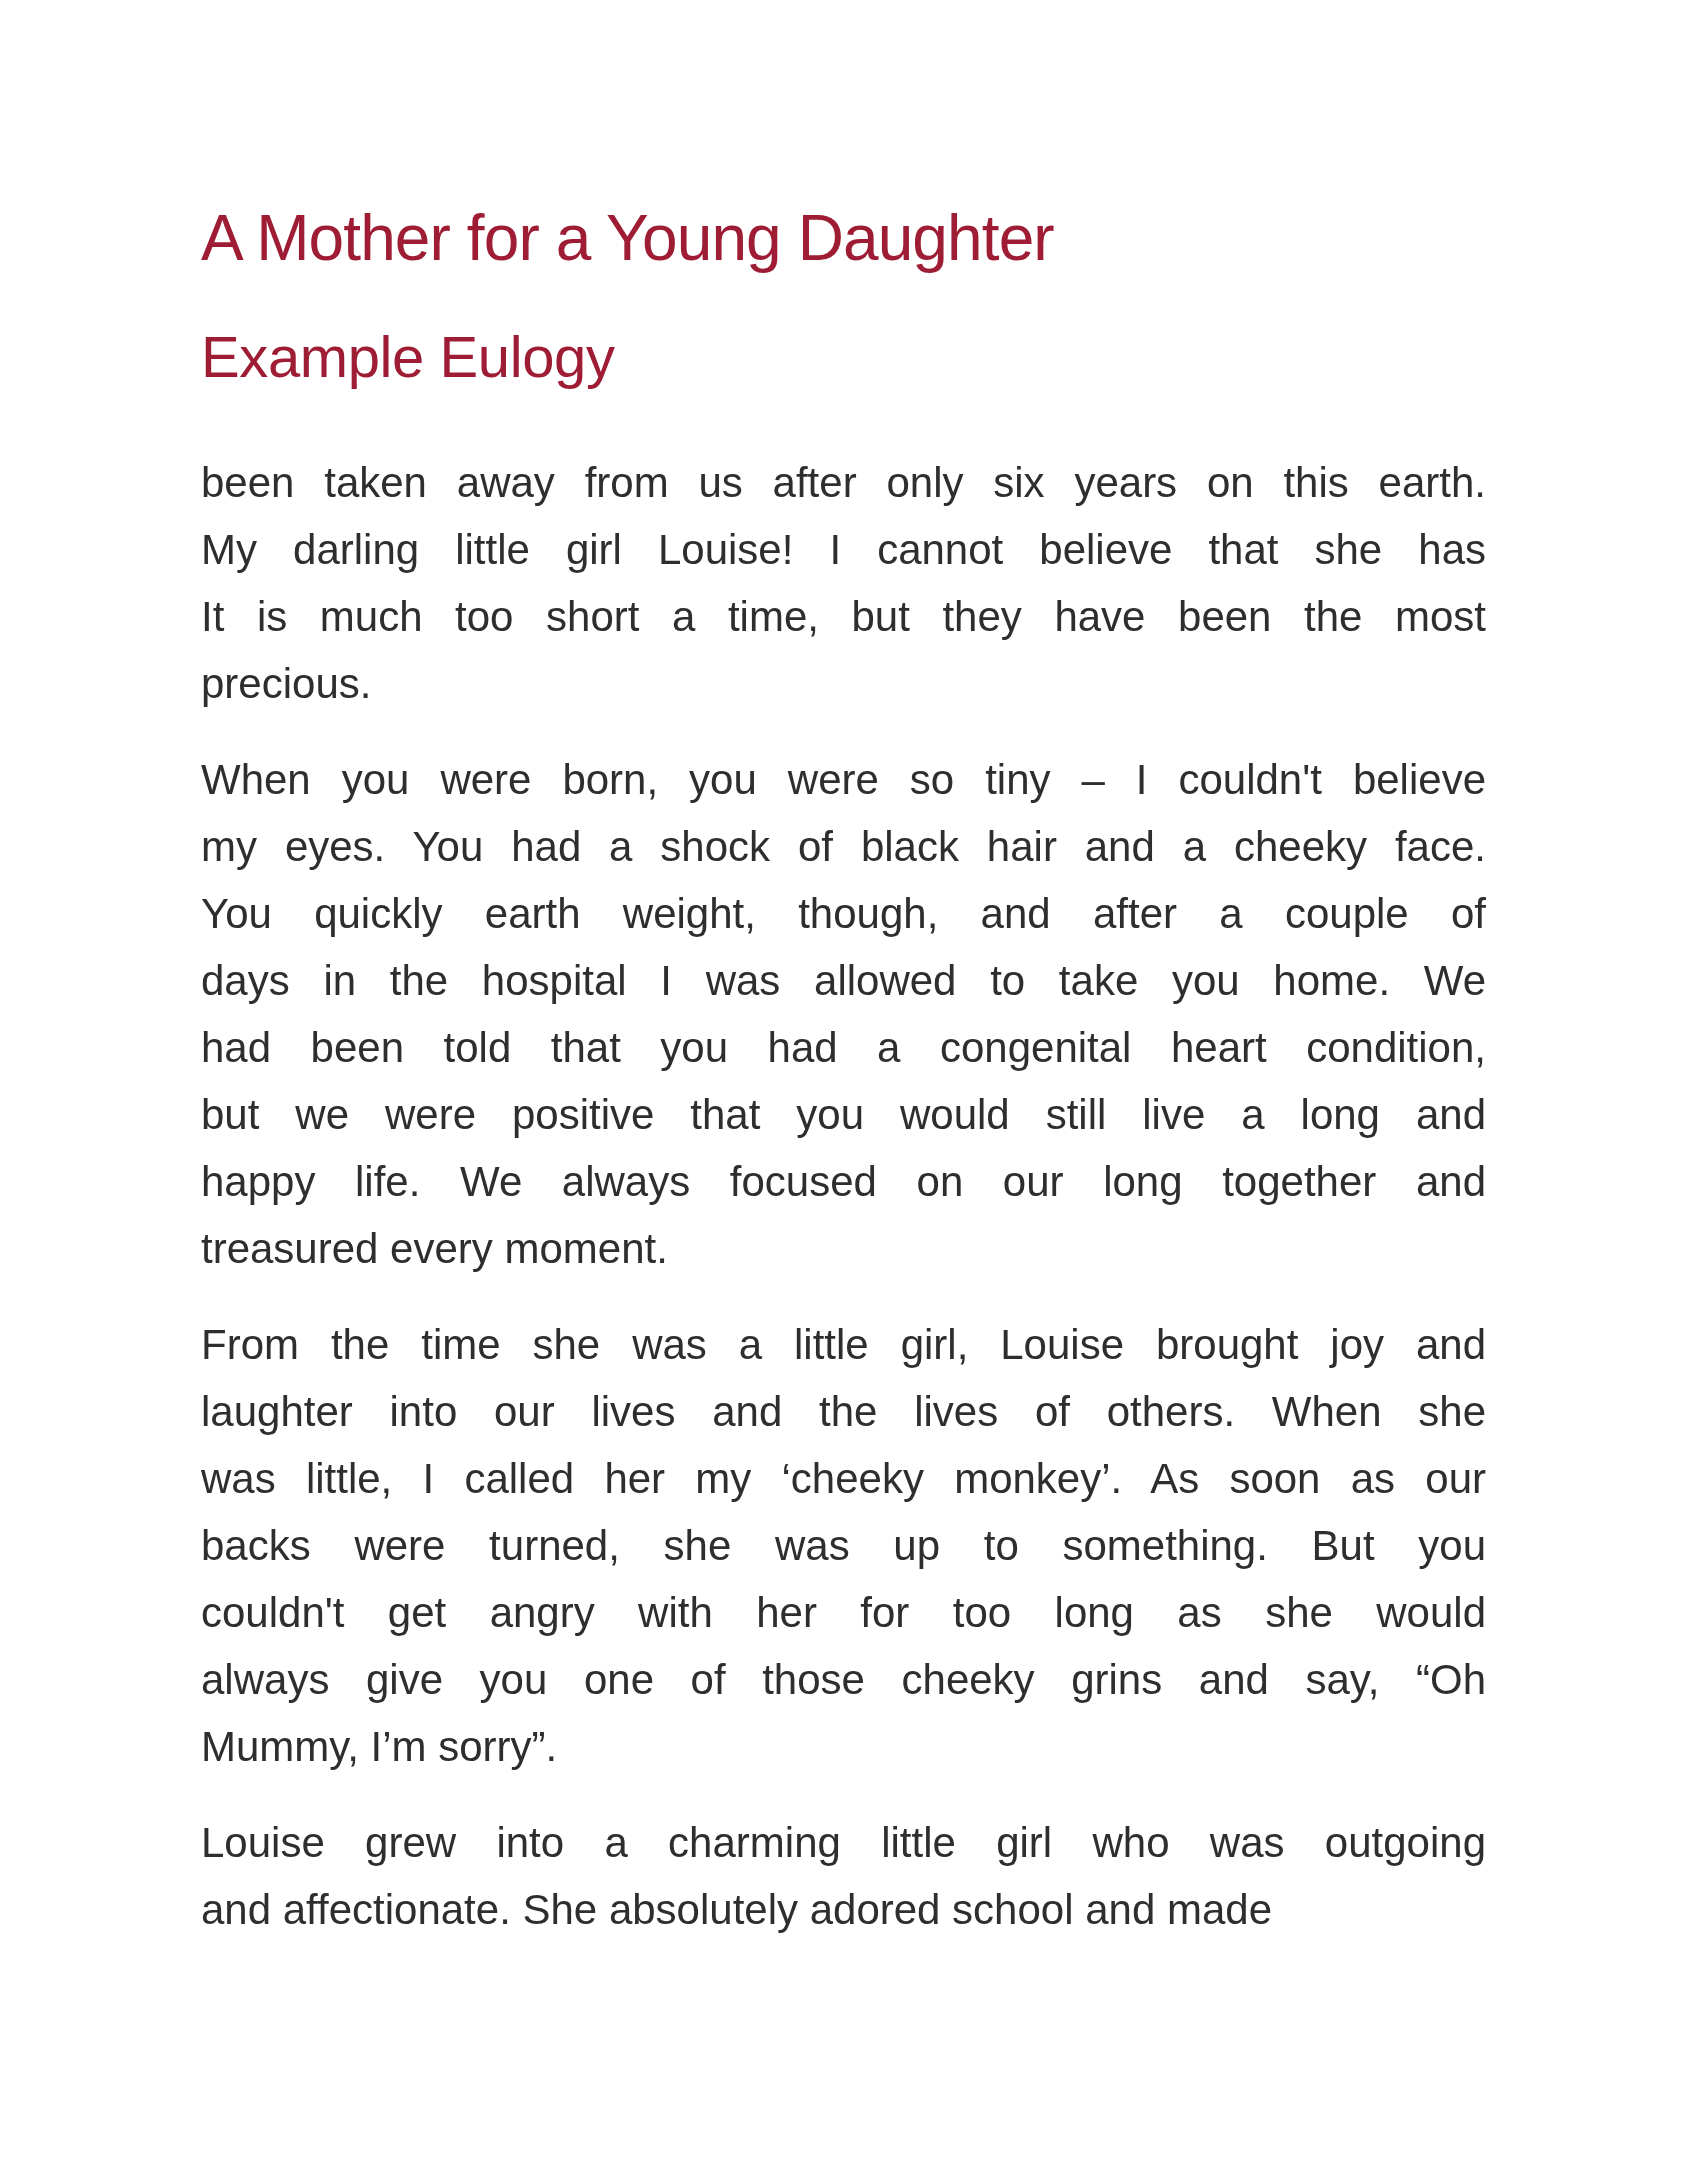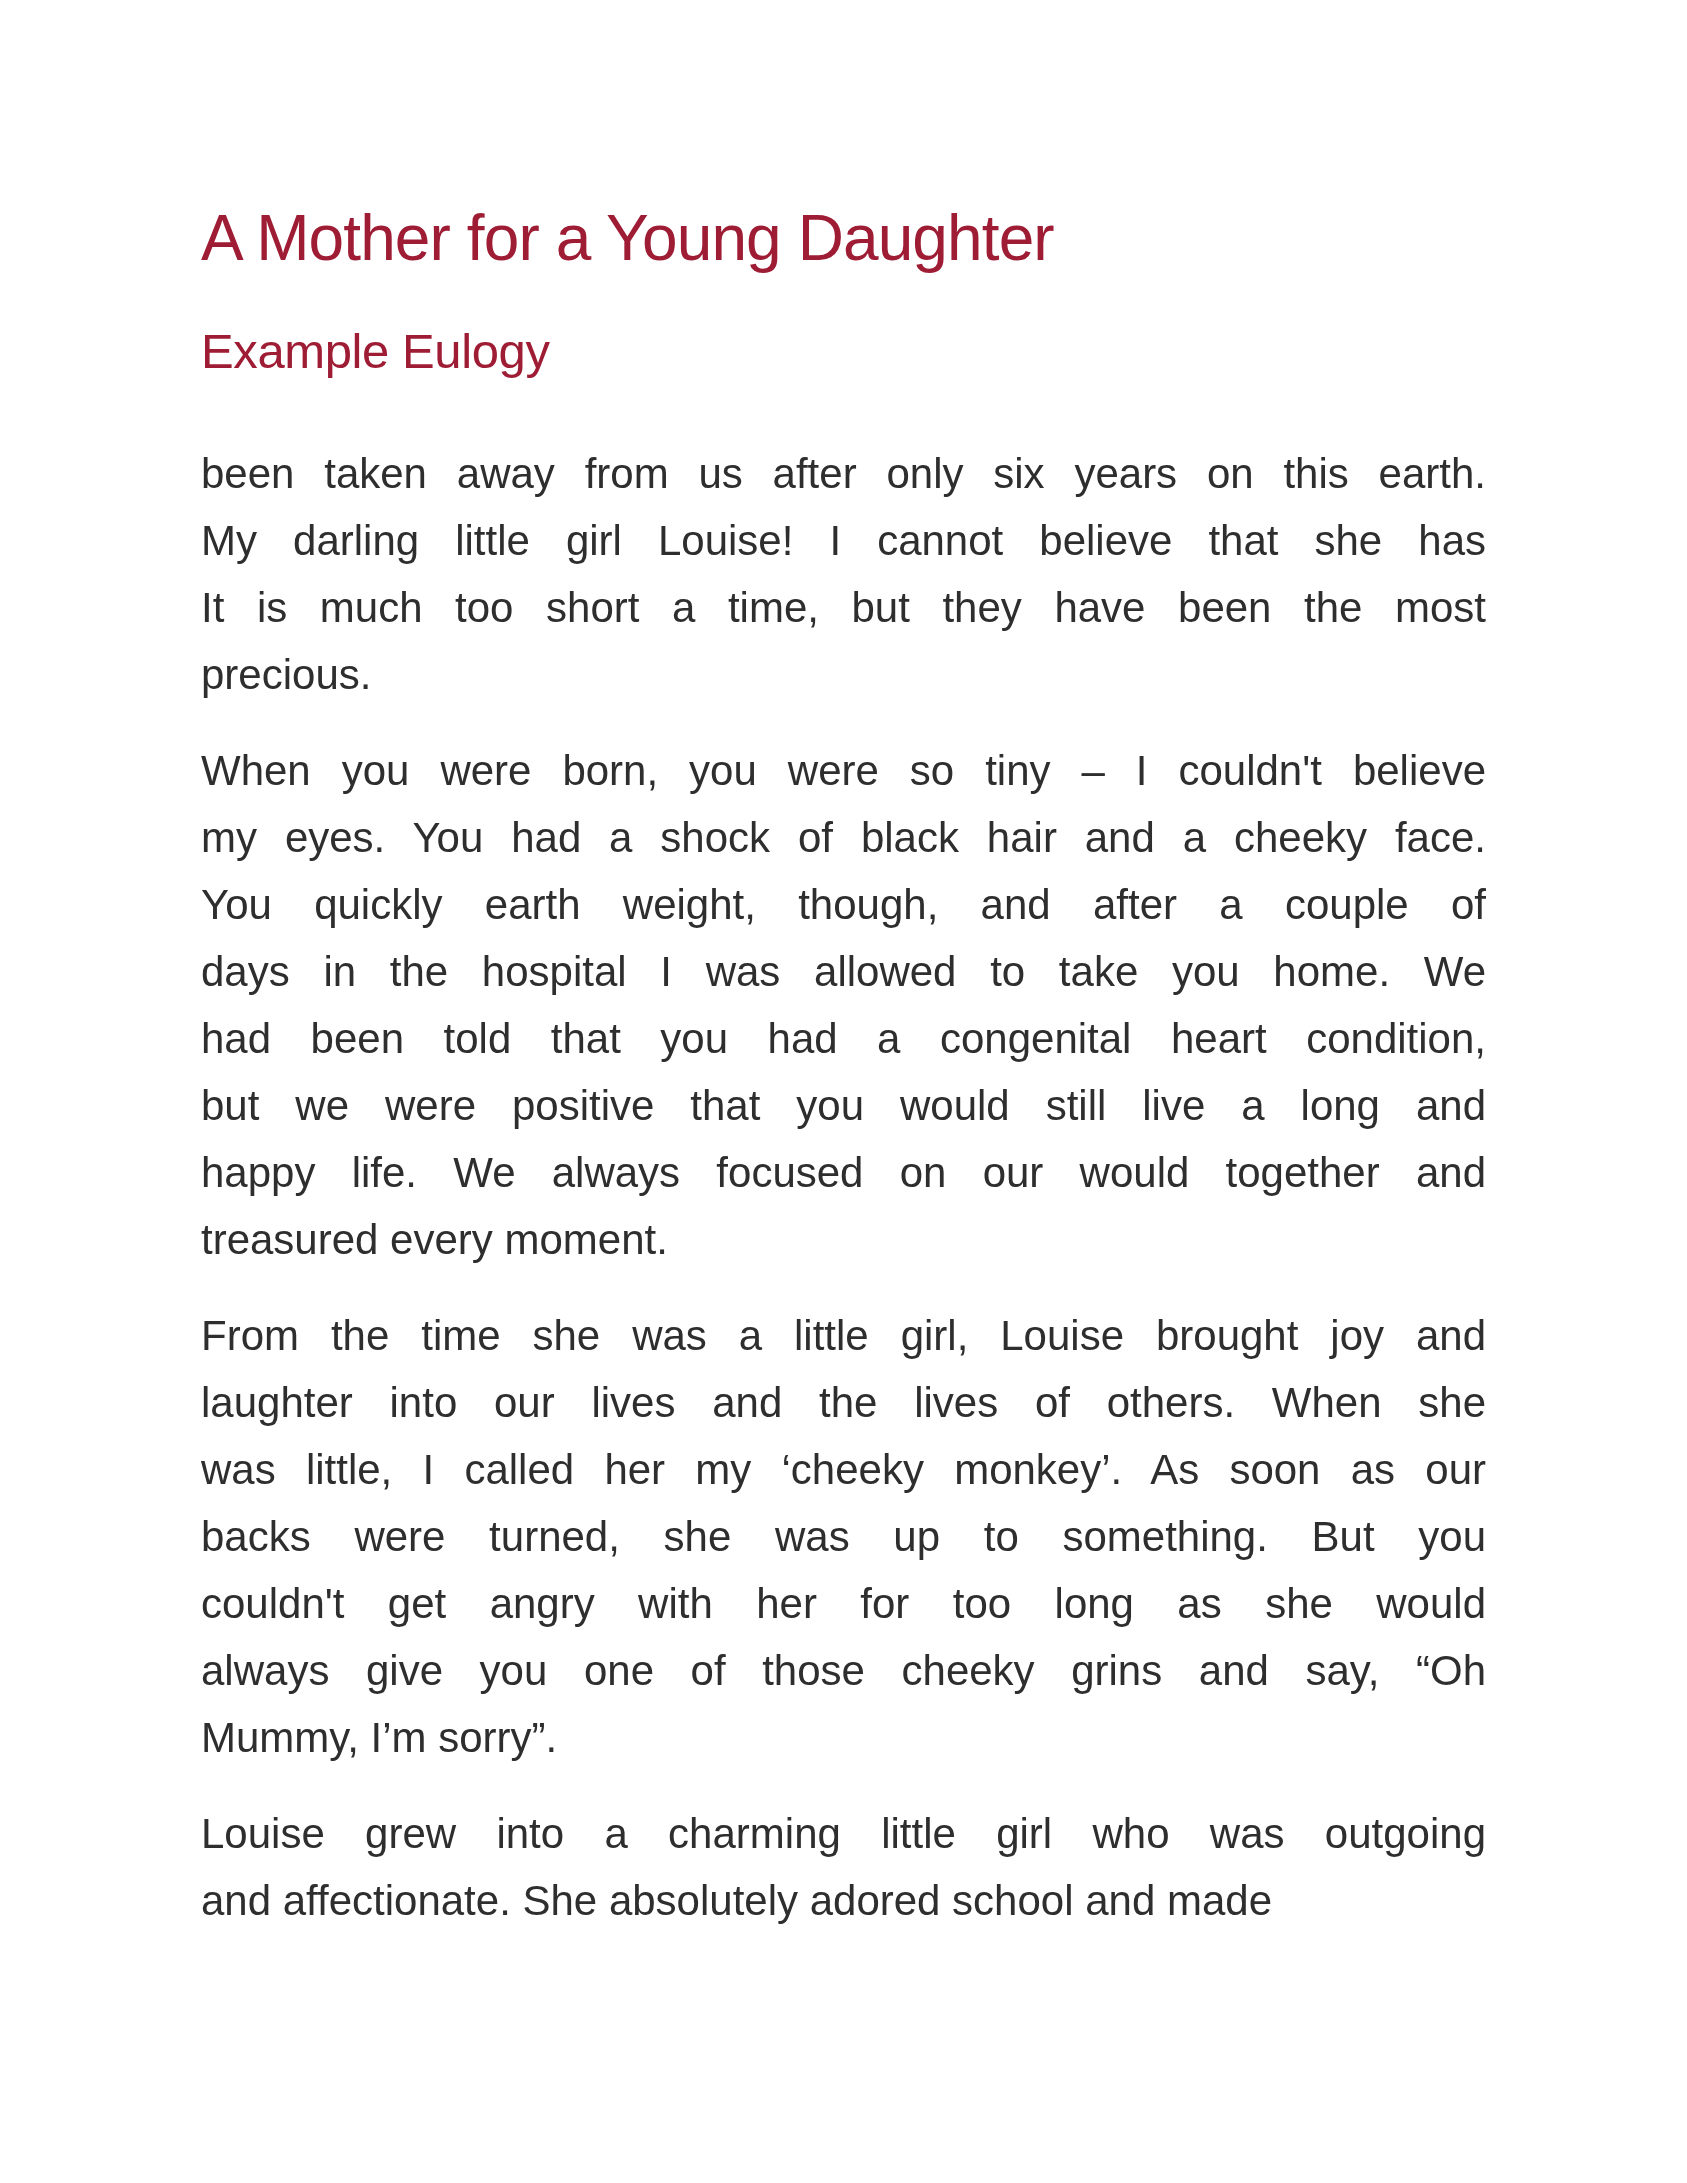--- a/index.html
+++ b/index.html
@@ -29,21 +29,21 @@
     color: var(--heading-color);
     font-size: 64px;
     font-weight: 400;
     line-height: 1.12;
     letter-spacing: -0.9px;
     white-space: nowrap;
   }
   .doc-subtitle {
     margin: 50px 0 0 0;
     color: var(--heading-color);
-    font-size: 49px;
+    font-size: 58px;
     font-weight: 400;
     line-height: 1.1;
     letter-spacing: -0.4px;
     white-space: nowrap;
   }
   .doc-body {
     margin-top: 61px;
     color: var(--body-color);
     font-size: 42px;
   }
@@ -76,21 +76,21 @@
         <div class="line">It is much too short a time, but they have been the most</div>
         <div class="line last">precious.</div>
       </div>
       <div class="para">
         <div class="line">When you were born, you were so tiny – I couldn't believe</div>
         <div class="line">my eyes. You had a shock of black hair and a cheeky face.</div>
         <div class="line">You quickly earth weight, though, and after a couple of</div>
         <div class="line">days in the hospital I was allowed to take you home. We</div>
         <div class="line">had been told that you had a congenital heart condition,</div>
         <div class="line">but we were positive that you would still live a long and</div>
-        <div class="line">happy life. We always focused on our would together and</div>
+        <div class="line">happy life. We always focused on our long together and</div>
         <div class="line last">treasured every moment.</div>
       </div>
       <div class="para">
         <div class="line">From the time she was a little girl, Louise brought joy and</div>
         <div class="line">laughter into our lives and the lives of others. When she</div>
         <div class="line">was little, I called her my ‘cheeky monkey’. As soon as our</div>
         <div class="line">backs were turned, she was up to something. But you</div>
         <div class="line">couldn't get angry with her for too long as she would</div>
         <div class="line">always give you one of those cheeky grins and say, “Oh</div>
         <div class="line last">Mummy, I’m sorry”.</div>

